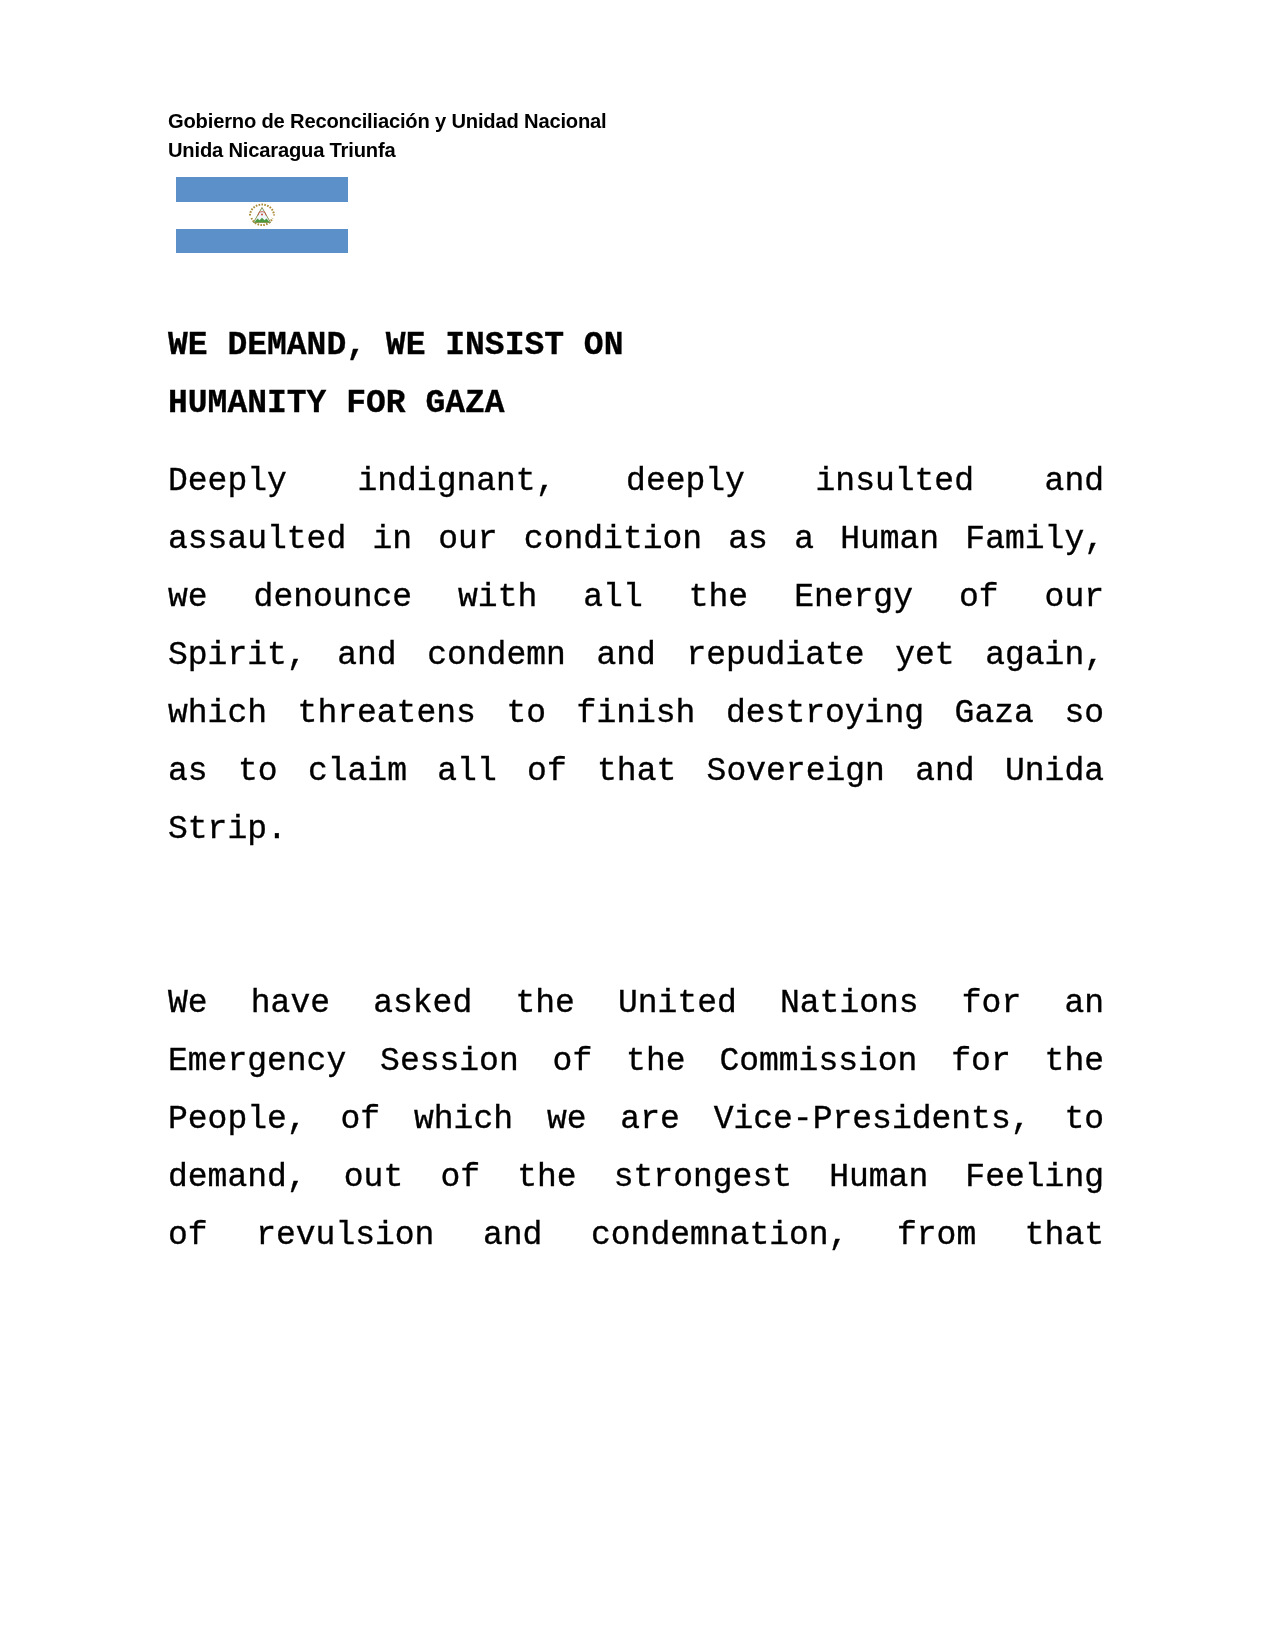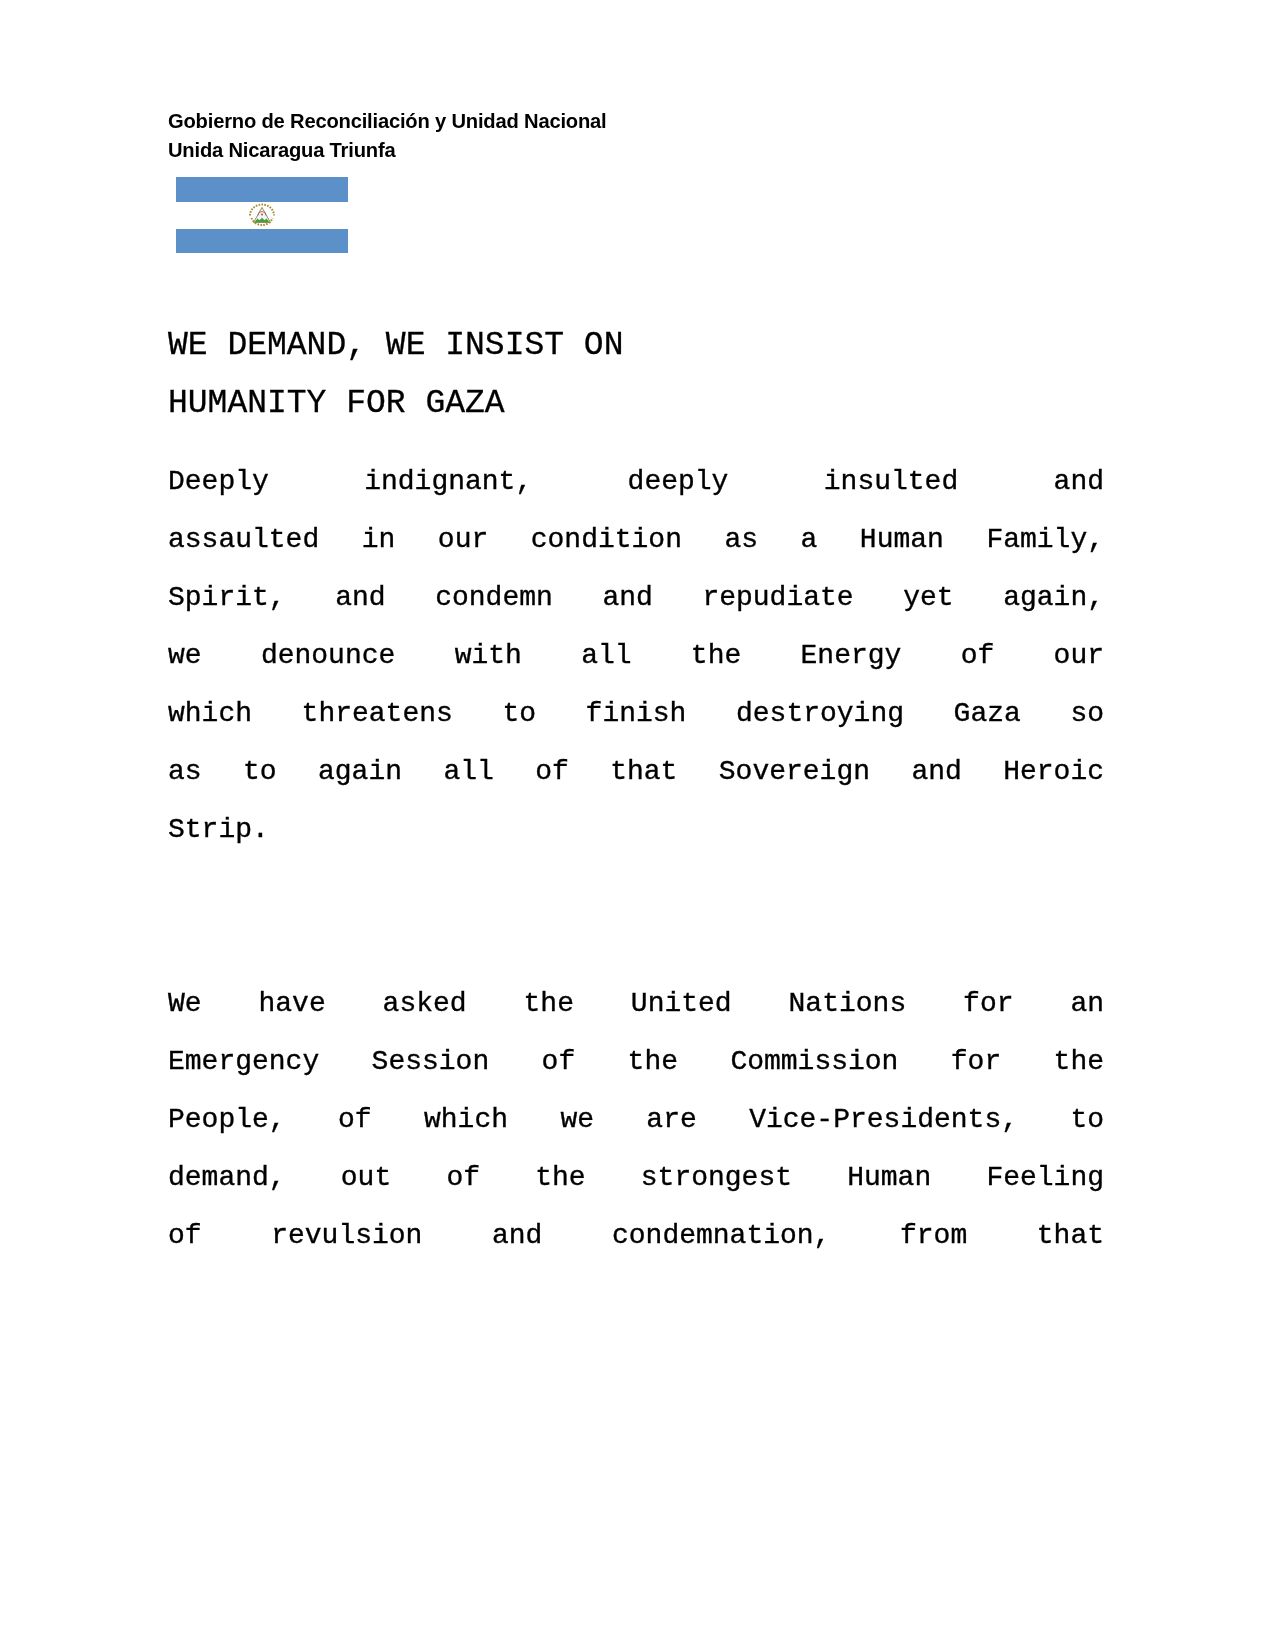--- a/index.html
+++ b/index.html
@@ -47,31 +47,31 @@
     align-items: center;
     justify-content: center;
     overflow: visible;
   }
   .flag .emblem { width: 36px; height: 27px; display: block; }
 
   
   .doc-title {
     margin-top: 64px;
     font-family: "Liberation Mono", monospace;
-    font-weight: 400;
+    font-weight: 700;
     font-size: 33px;
     line-height: 58px;
     -webkit-text-stroke: 0.3px currentColor;
     white-space: nowrap;
   }
 
   
   .para {
     font-family: "Liberation Mono", monospace;
-    font-size: 28px;
+    font-size: 33px;
     line-height: 58px;
     -webkit-text-stroke: 0.35px currentColor;
   }
   .para.first { margin-top: 20px; }
   .para.second { margin-top: 116px; }
   .line {
     text-align: justify;
     text-align-last: justify;
   }
   .line.no-justify {
@@ -110,24 +110,24 @@
   </div>
 
   <div class="doc-title">
     <div>WE DEMAND, WE INSIST ON</div>
     <div>HUMANITY FOR GAZA</div>
   </div>
 
   <div class="para first">
     <div class="line">Deeply indignant, deeply insulted and</div>
     <div class="line">assaulted in our condition as a Human Family,</div>
+    <div class="line">we denounce with all the Energy of our</div>
     <div class="line">Spirit, and condemn and repudiate yet again,</div>
-    <div class="line">we denounce with all the Energy of our</div>
     <div class="line">which threatens to finish destroying Gaza so</div>
-    <div class="line">as to again all of that Sovereign and Heroic</div>
+    <div class="line">as to claim all of that Sovereign and Unida</div>
     <div class="line no-justify">Strip.</div>
   </div>
 
   <div class="para second">
     <div class="line">We have asked the United Nations for an</div>
     <div class="line">Emergency Session of the Commission for the</div>
     <div class="line">People, of which we are Vice-Presidents, to</div>
     <div class="line">demand, out of the strongest Human Feeling</div>
     <div class="line">of revulsion and condemnation, from that</div>
   </div>

